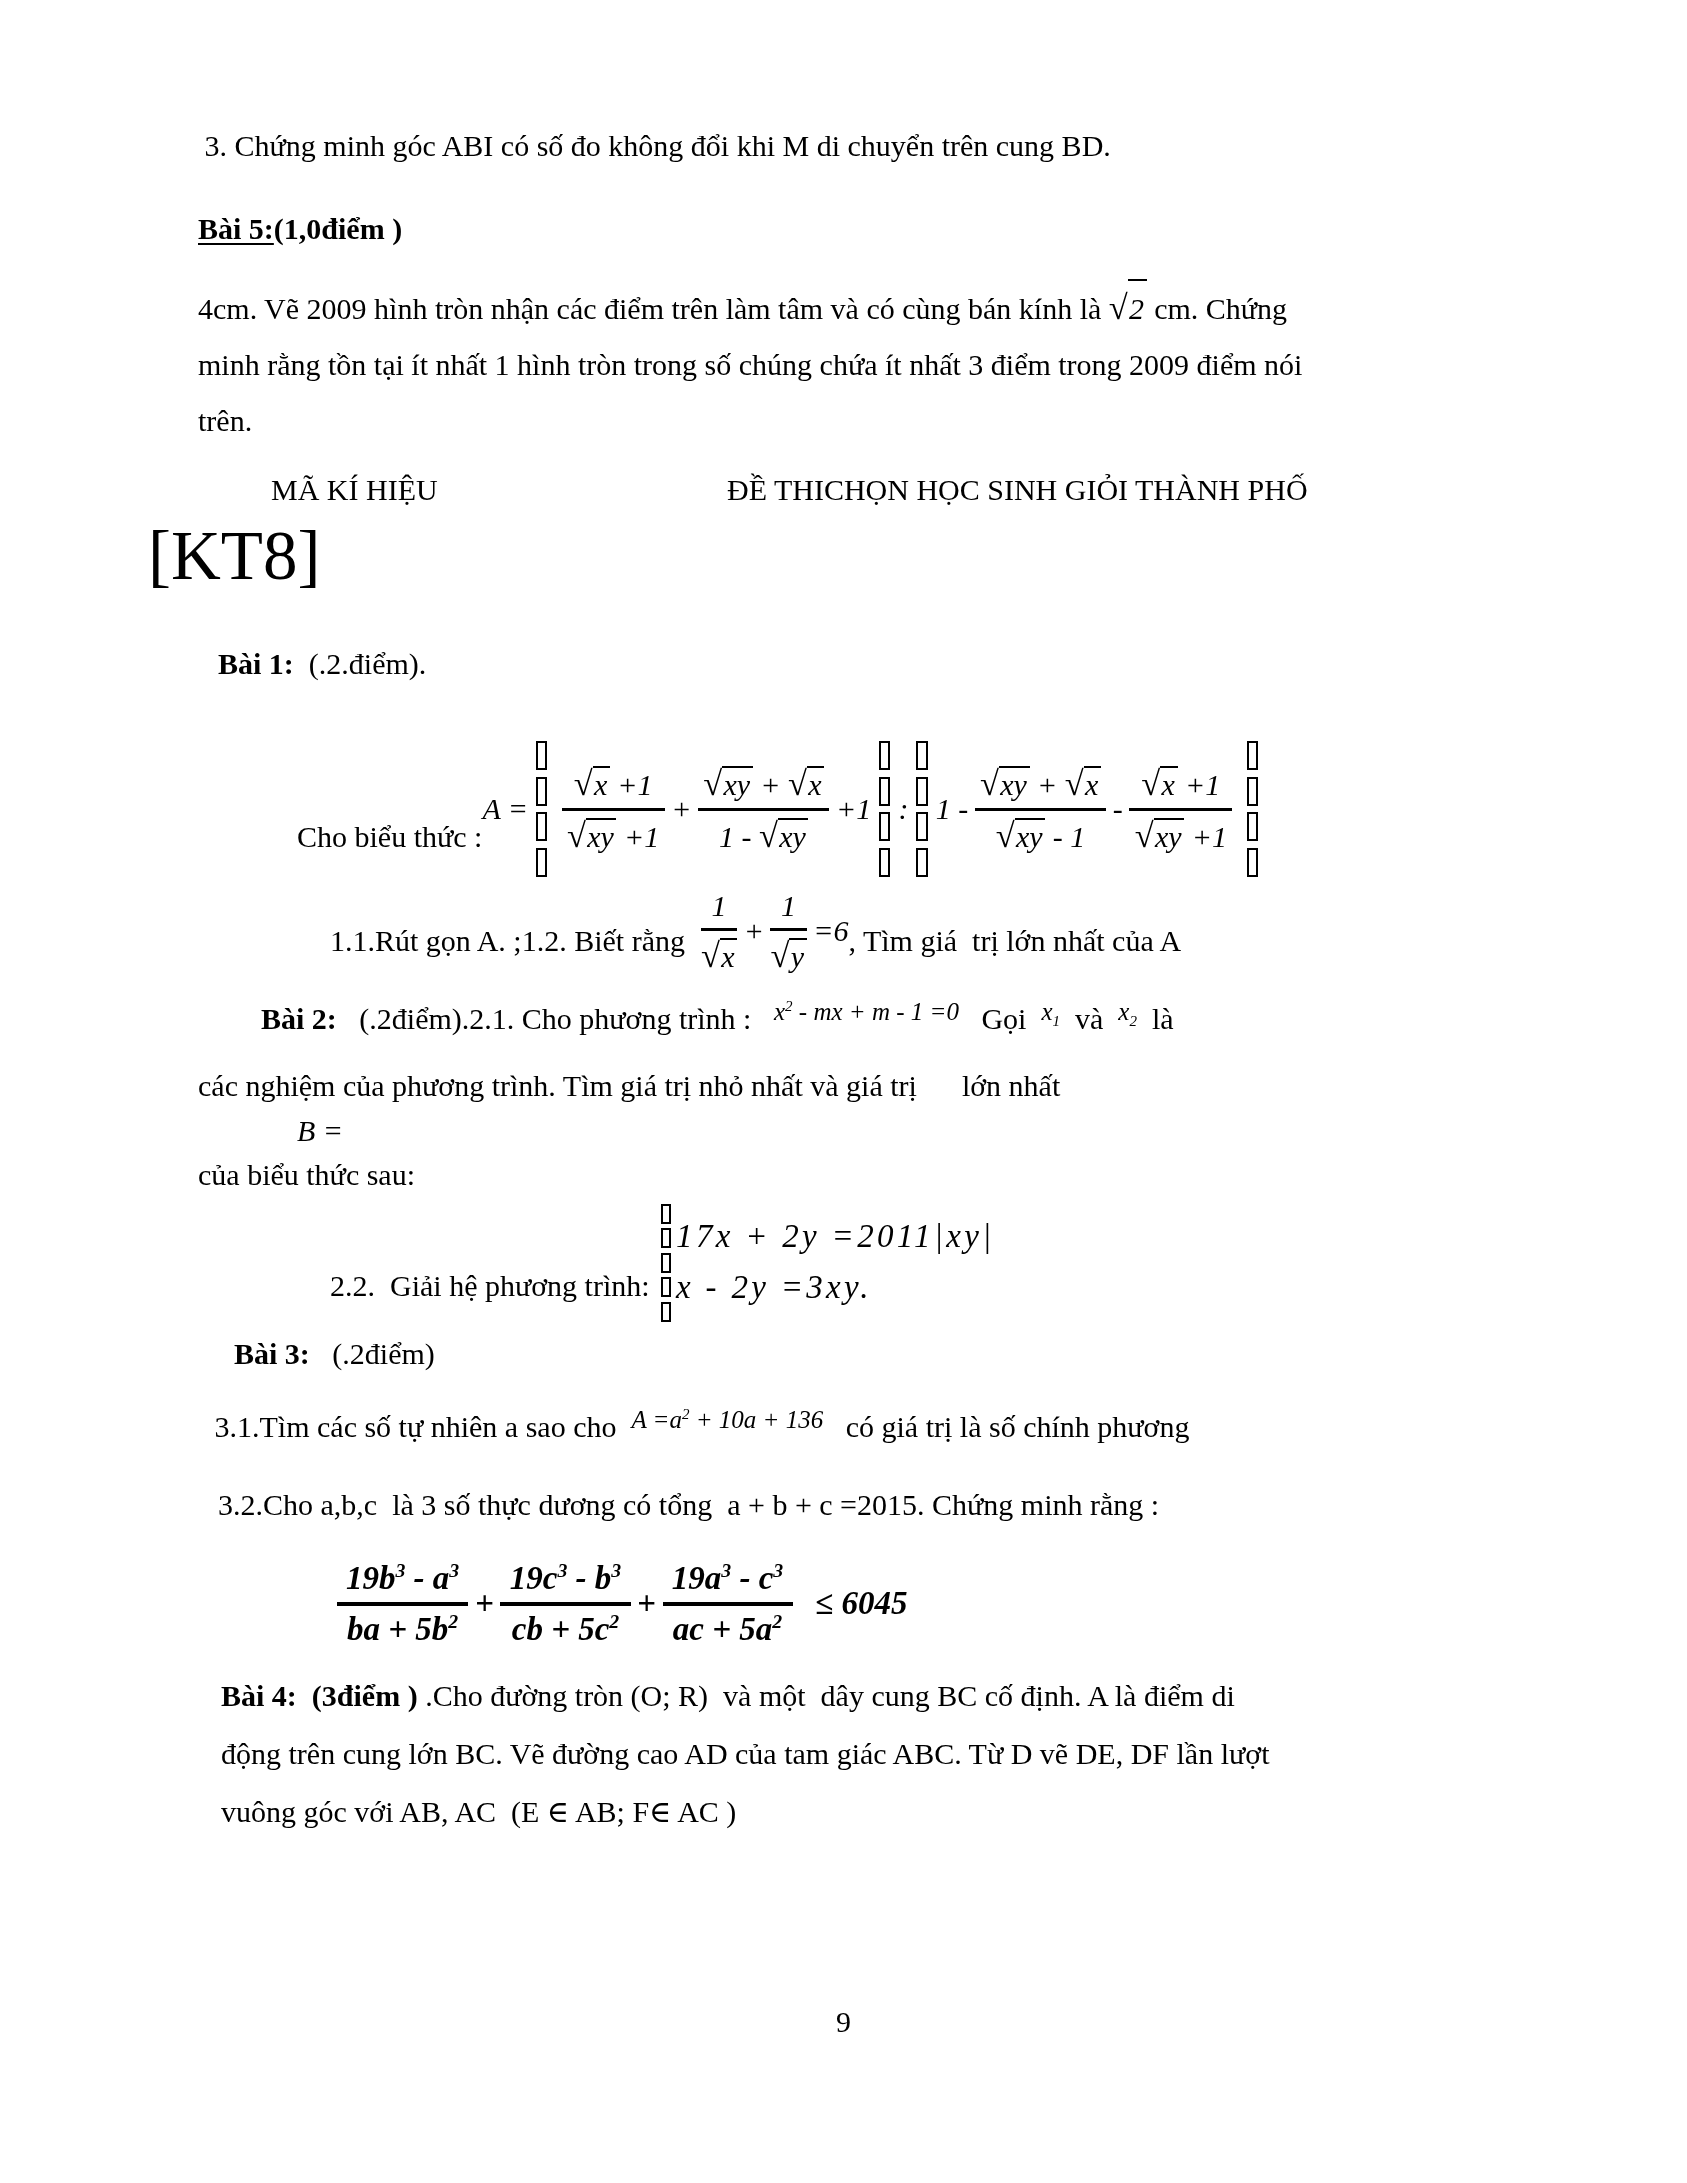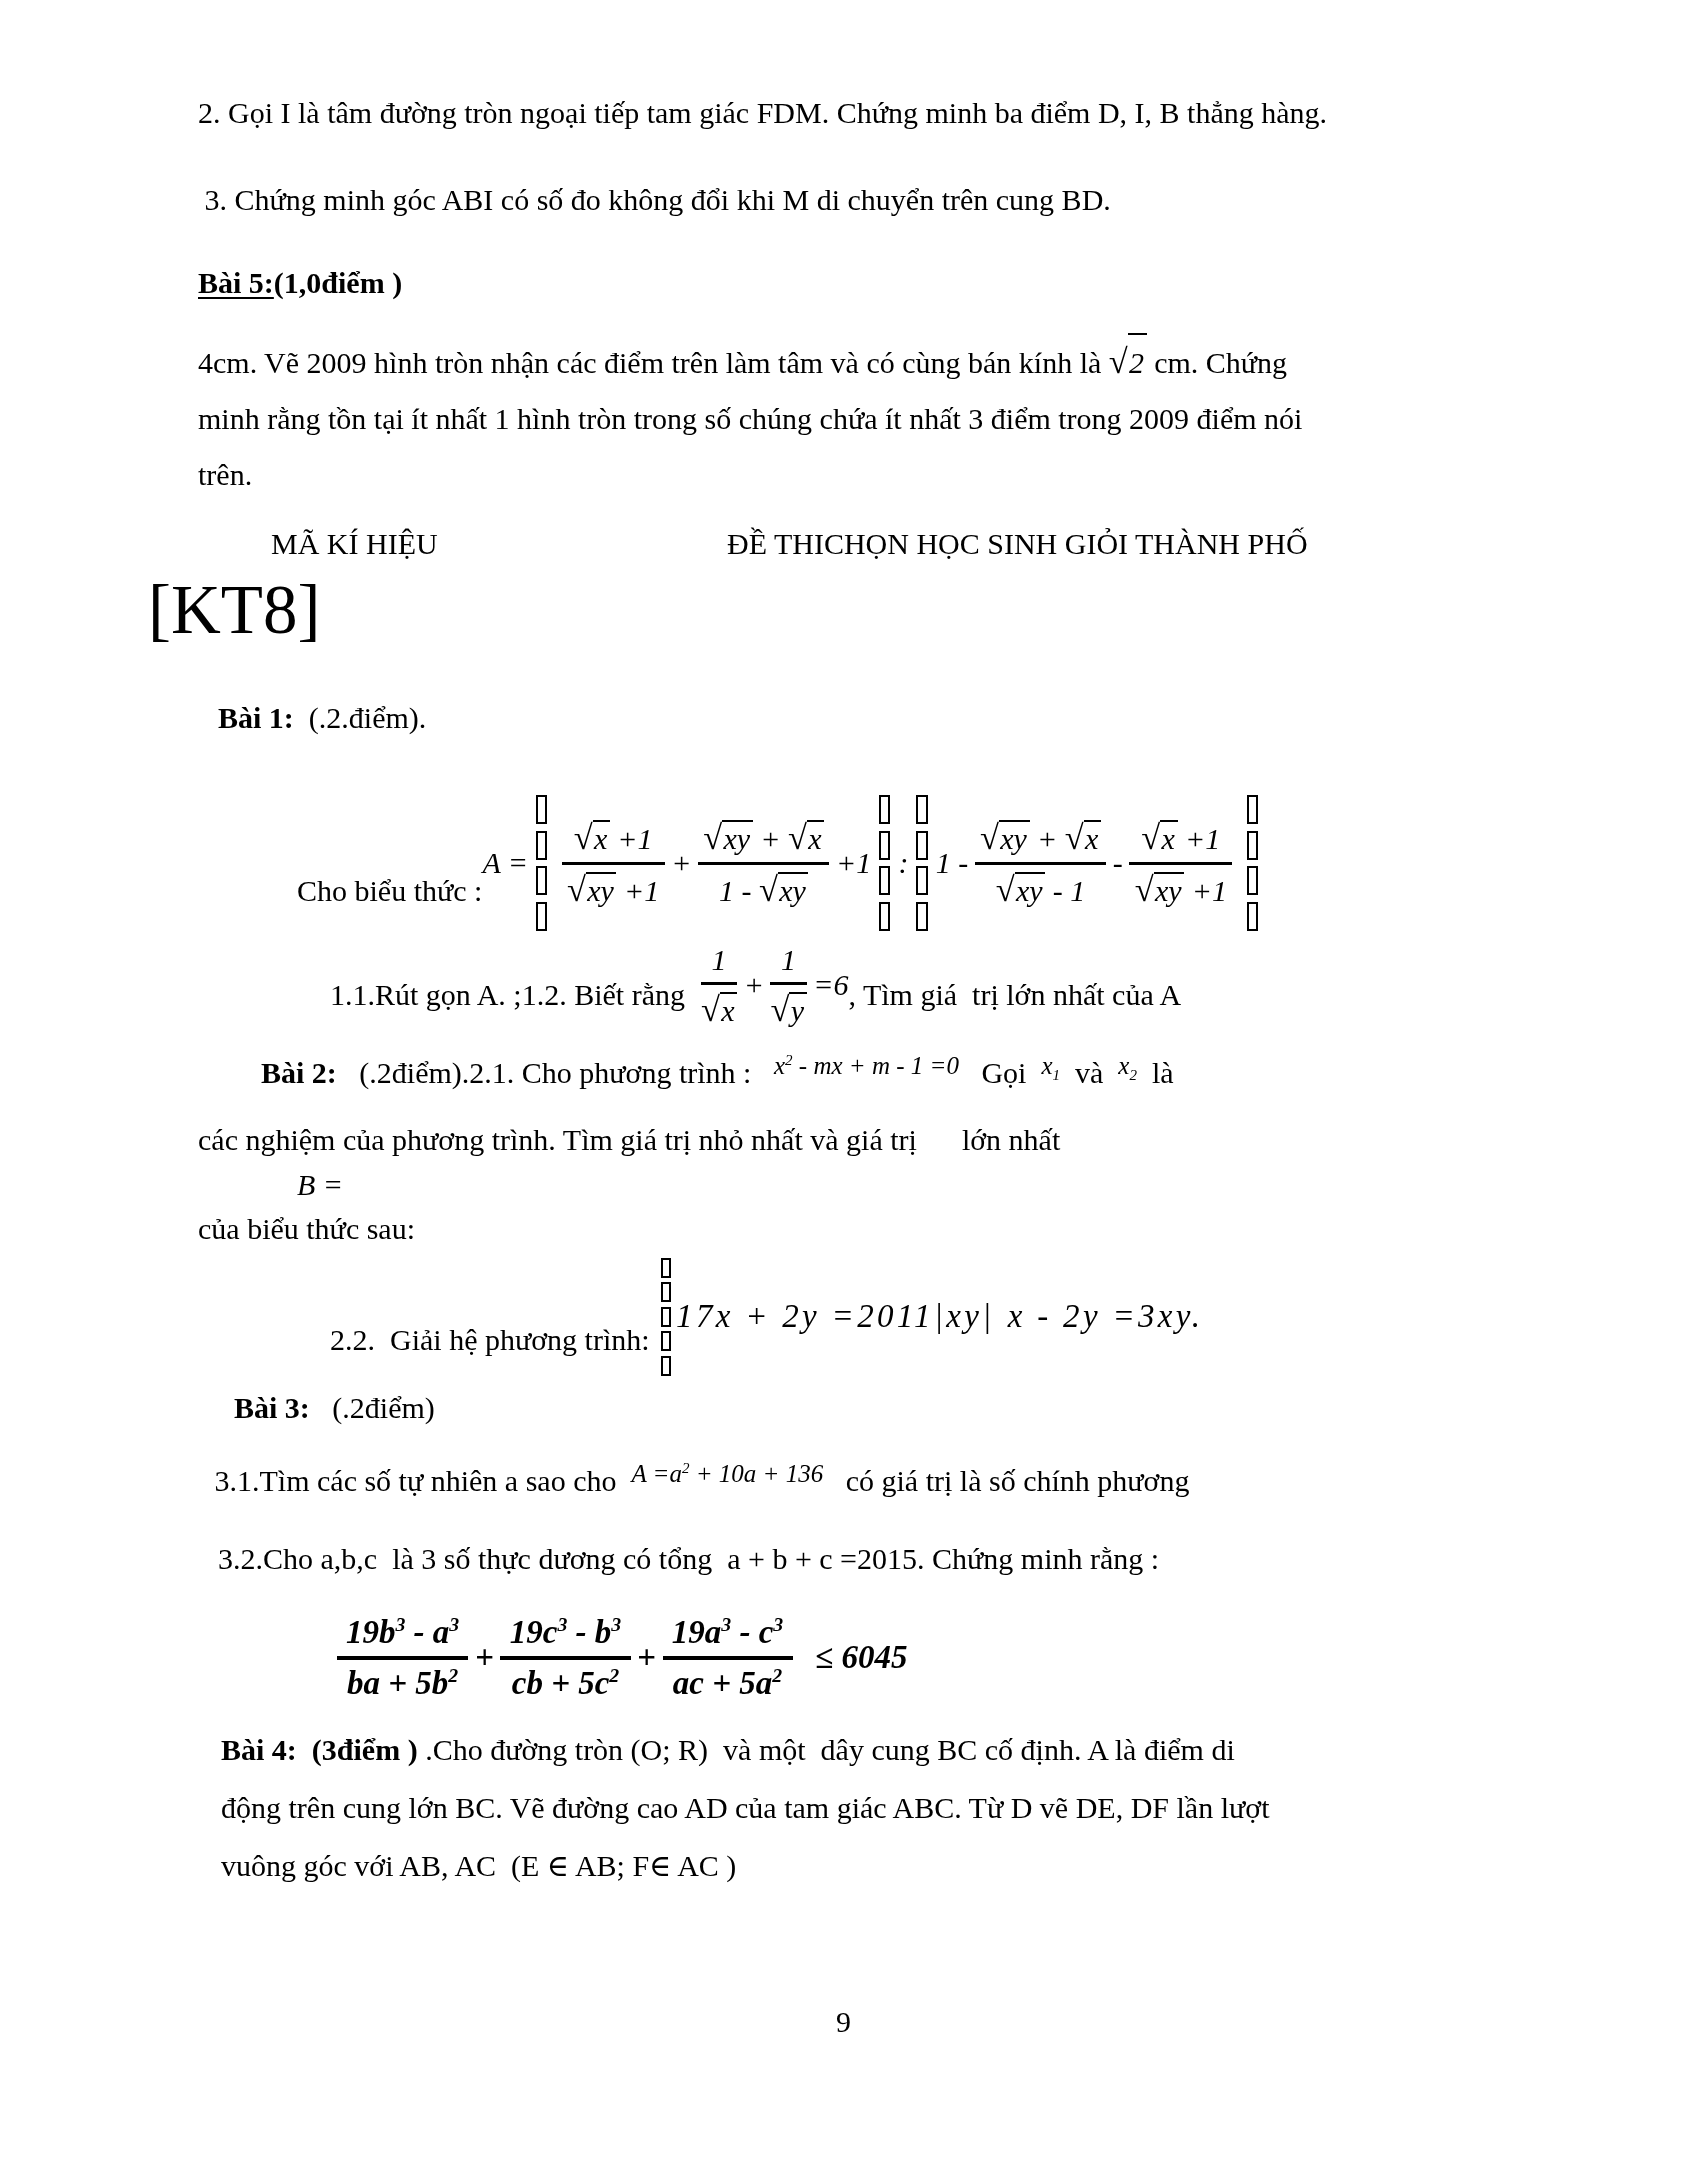--- a/index.html
+++ b/index.html
@@ -52,37 +52,36 @@
   #r11 .q1{margin:0 9.3px 17px 132px}
   #r11 .q2{margin-bottom:17px}
   #bai2r1{margin-top:17px}
   #bai2r1 .lbl{margin-left:63px}
   #bai2r2{margin-top:10.6px}
   #Brow{margin-top:1.3px}
   #Brow .bf{margin-left:99px}
   #r22{margin-top:1.3px}
   #r22 .q22{margin:0 6.6px 18.5px 132px}
   .sys{display:inline-flex;align-items:center}
-  .syseqs{display:inline-flex;flex-direction:row;gap:13.2px;font-size:33px;letter-spacing:3.3px;line-height:1.15}
+  .syseqs{display:inline-flex;flex-direction:column;gap:13.2px;font-size:33px;letter-spacing:3.3px;line-height:1.15}
   #bai3h{margin-top:5.3px;padding-left:36px}
   #r31{margin-top:16px;padding-left:16.5px;line-height:60px}
   #r32{margin-top:18.5px;padding-left:20px}
   #ineqrow{margin-top:26.5px;padding-left:132px;font-weight:bold;font-size:33px}
   #ineqrow .frac .num{border-bottom-width:4px}
   #ineqrow .rhs{margin-left:16px;align-self:center}
   #bai4{margin-top:18.5px;padding-left:23px}
   #bai4 .pline{line-height:58px}
   .pagenum{position:absolute;left:0;right:0;top:2005px;text-align:center;font-size:30px}
 </style>
 </head>
 <body>
 
 <div class="content">
 
-  <div id="intro2" class="t line">2. Gọi I là tâm đường tròn ngoại tiếp tam giác FDM. Chứng minh ba điểm D, I, B thẳng hàng.</div>
   <div id="intro3" class="t line">3. Chứng minh góc ABI có số đo không đổi khi M di chuyển trên cung BD.</div>
 
   <div id="bai5h" class="line">
     <span class="t b u">Bài 5:</span><span class="t b">(1,0điểm )</span>
   </div>
 
   <div id="bai5p" class="para">
     <div class="pline">
       <span class="t">4cm. Vẽ 2009 hình tròn nhận các điểm trên làm tâm và có cùng bán kính là</span>
       <span class="math"><span class="sqrt"><span class="rad">2</span></span></span>

